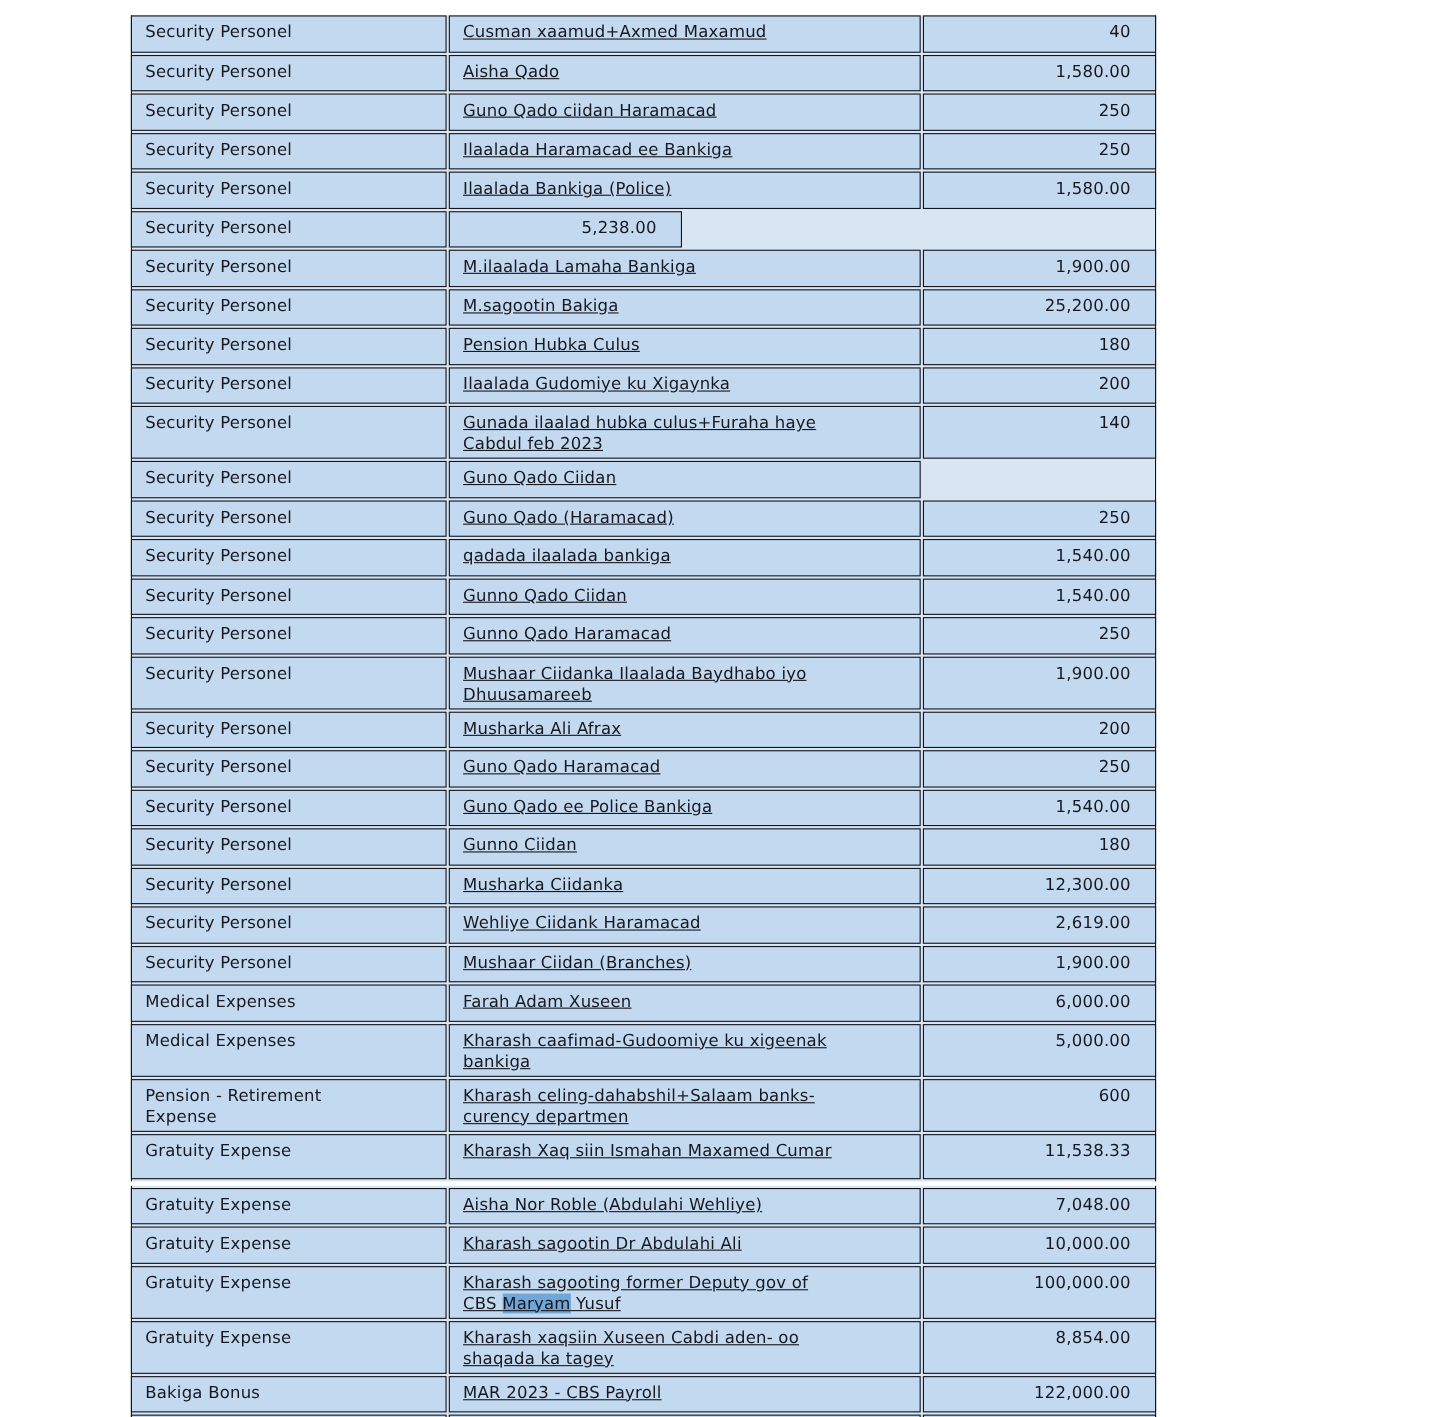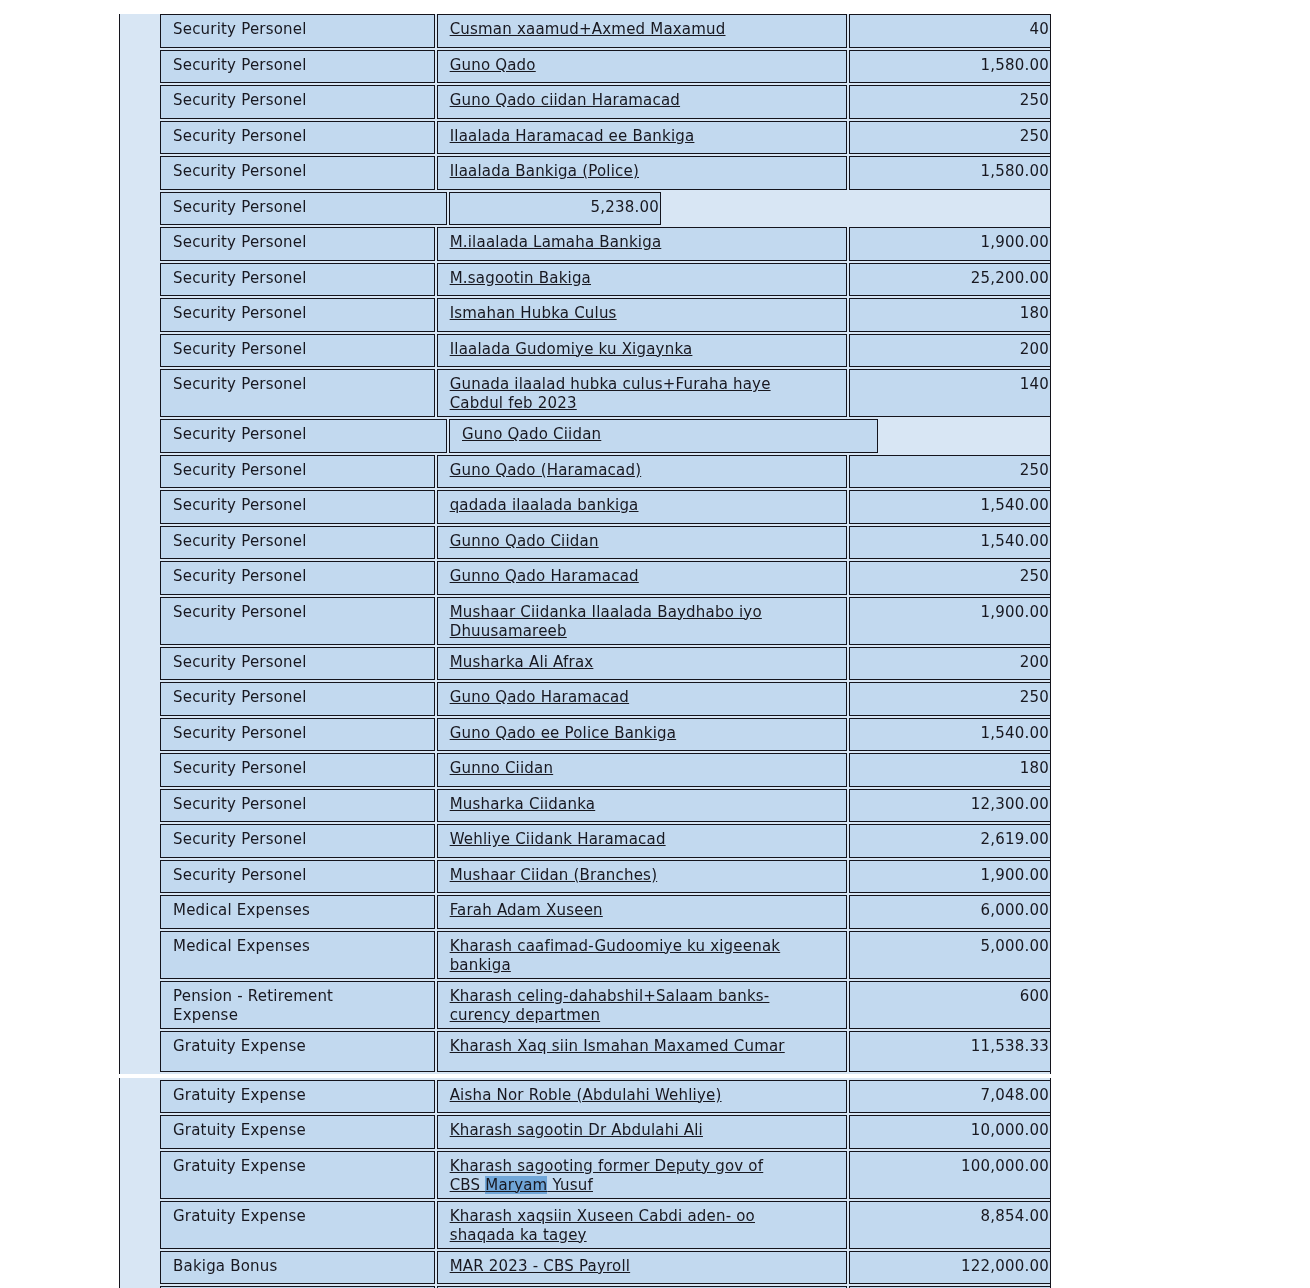--- a/index.html
+++ b/index.html
@@ -26,40 +26,40 @@
   .row:first-child{margin-top:0;}
   .cell{
     border:1px solid var(--border);
     background:var(--cell-bg);
     font-size:15px;line-height:19px;
     padding:5px 11px 3px 12px;
     min-height:33.5px;
     white-space:pre-line;
     letter-spacing:0.2px;
   }
-  .cat{width:287px;margin-left:41px;}
+  .cat{width:287px;}
   .desc{width:429px;text-decoration:underline;}
-  .amt{width:212px;text-align:right;padding-right:1px;padding-left:6px;white-space:nowrap;}
+  .amt{width:212px;text-align:right;padding-right:22px;padding-left:6px;white-space:nowrap;}
   .row.tall .cell{min-height:41px;}
   .page-gap{height:4px;background:var(--page-bg);position:relative;z-index:2;margin:2px -2px 0 -2px;}
   .hl{background:var(--highlight-bg);}
   .row.partial .cell{min-height:33.5px;}
 </style>
 </head>
 <body>
 
 <div class="table-wrap">
     <div class="row">
       <div class="cell cat">Security Personel</div>
       <div class="cell desc">Cusman xaamud+Axmed Maxamud</div>
       <div class="cell amt">40</div>
     </div>
     <div class="row">
       <div class="cell cat">Security Personel</div>
-      <div class="cell desc">Guno Qado</div>
+      <div class="cell desc">Aisha Qado</div>
       <div class="cell amt">1,580.00</div>
     </div>
     <div class="row">
       <div class="cell cat">Security Personel</div>
       <div class="cell desc">Guno Qado ciidan Haramacad</div>
       <div class="cell amt">250</div>
     </div>
     <div class="row">
       <div class="cell cat">Security Personel</div>
       <div class="cell desc">Ilaalada Haramacad ee Bankiga</div>
@@ -79,21 +79,21 @@
       <div class="cell desc">M.ilaalada Lamaha Bankiga</div>
       <div class="cell amt">1,900.00</div>
     </div>
     <div class="row">
       <div class="cell cat">Security Personel</div>
       <div class="cell desc">M.sagootin Bakiga</div>
       <div class="cell amt">25,200.00</div>
     </div>
     <div class="row">
       <div class="cell cat">Security Personel</div>
-      <div class="cell desc">Ismahan Hubka Culus</div>
+      <div class="cell desc">Pension Hubka Culus</div>
       <div class="cell amt">180</div>
     </div>
     <div class="row">
       <div class="cell cat">Security Personel</div>
       <div class="cell desc">Ilaalada Gudomiye ku Xigaynka</div>
       <div class="cell amt">200</div>
     </div>
     <div class="row">
       <div class="cell cat">Security Personel</div>
       <div class="cell desc">Gunada ilaalad hubka culus+Furaha haye

